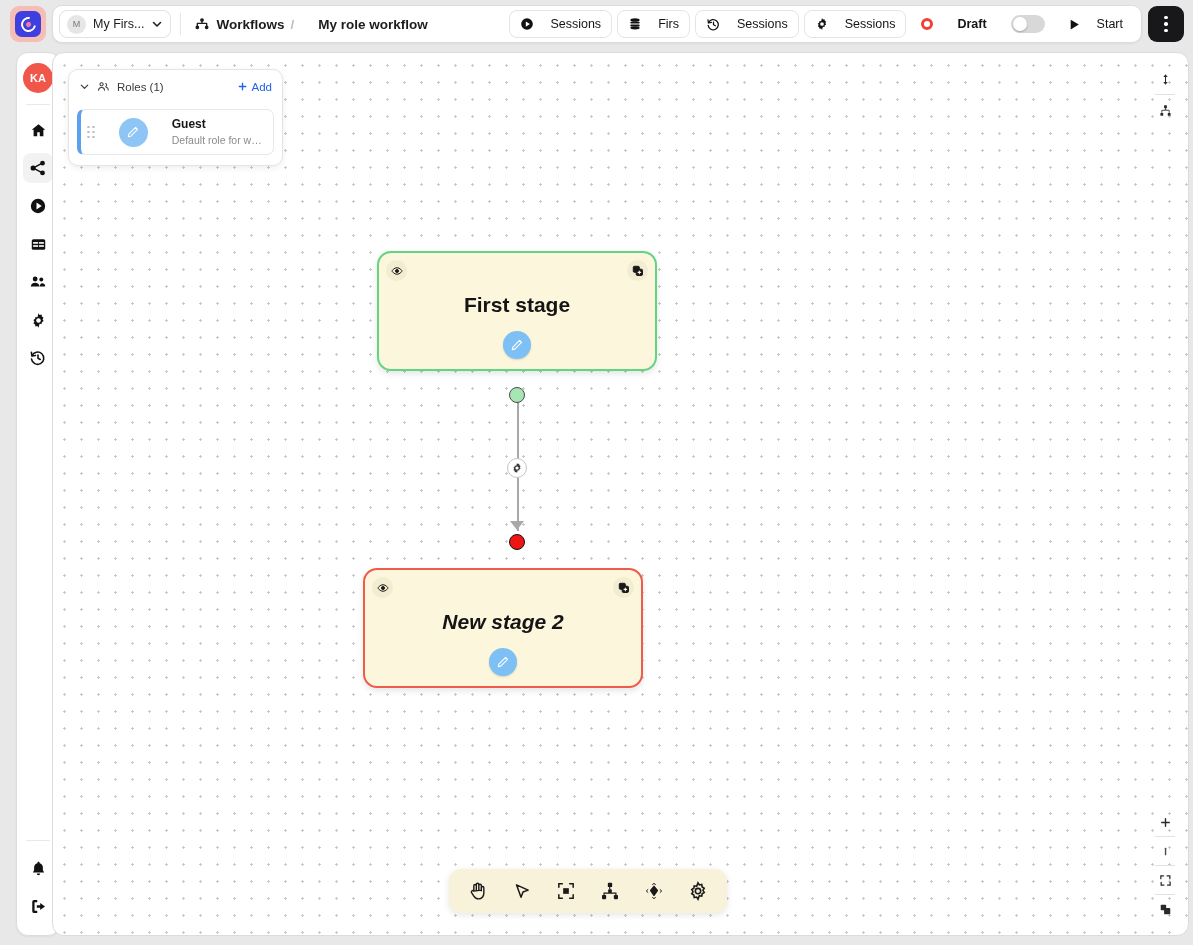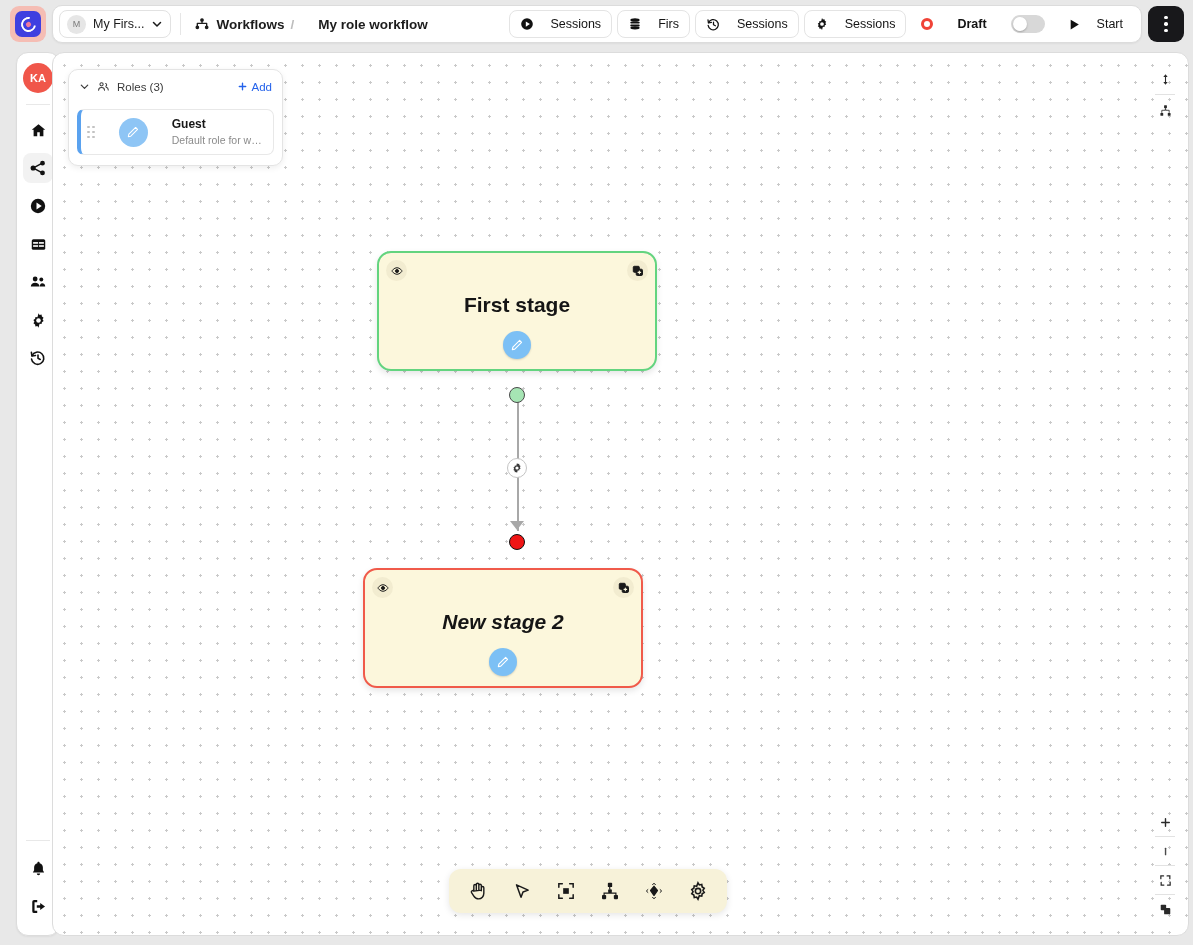--- a/index.html
+++ b/index.html
@@ -447,21 +447,21 @@
             <polyline points="5,9 12,16 19,9"></polyline>
           </svg>
       </span>
       <span>
         <svg viewBox="0 0 24 24" width="13" height="13" fill="none" stroke="#3a3a3a" stroke-width="1.9" stroke-linecap="round" stroke-linejoin="round">
           <circle cx="8.4" cy="8" r="3"></circle>
             <path d="M3 19c0-3.1 2.4-5.2 5.4-5.2S13.8 15.9 13.8 19"></path>
             <path d="M16 6.6a2.6 2.6 0 0 1 0 5M17 13.6c2.2.4 3.8 2.2 3.8 5"></path>
         </svg>
       </span>
-      <span class="roles-title">Roles (3)</span>
+      <span class="roles-title">Roles (1)</span>
       <span class="roles-add">
         <span>
           <svg viewBox="0 0 24 24" width="11" height="11" fill="none" stroke="#2563eb" stroke-width="3" stroke-linecap="round">
               <path d="M12 5v14M5 12h14"></path>
             </svg>
         </span>
         <span>Add</span>
       </span>
     </div>
     <div class="roles-body">

